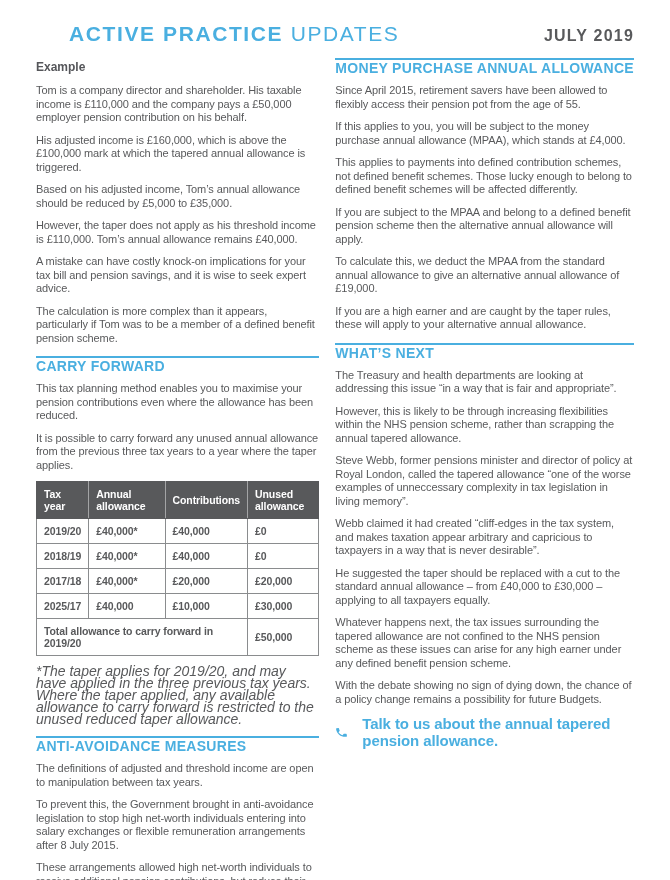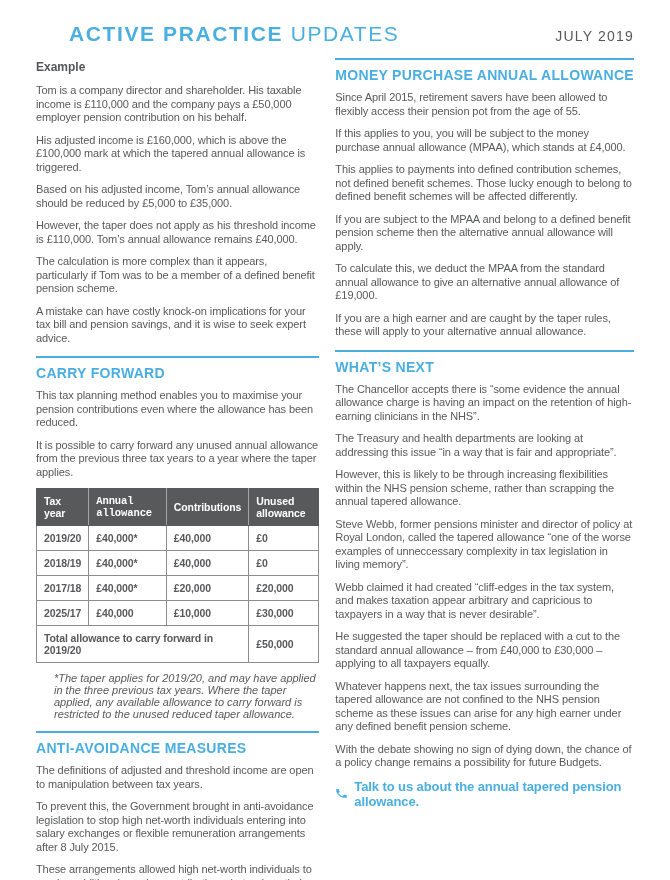--- a/index.html
+++ b/index.html
@@ -19,66 +19,65 @@
     margin-bottom: 8px;
     margin-left: 33px;
   }
   .masthead-title {
     font-size: 21px; letter-spacing: 1.6px; color: #4AAFE0;
     white-space: nowrap;
   }
   .masthead-title .bold { font-weight: 700; }
   .masthead-title .light { font-weight: 400; }
   .issue-date {
-    font-size: 14px; letter-spacing: 1.2px; color: #58595B; font-weight: 400;
+    font-size: 16px; letter-spacing: 1.2px; color: #58595B; font-weight: 700;
   }
   
   .columns { display: flex; gap: 16px; margin-top: 12px; }
   .col { width: 50%; }
   
   p.body {
     font-size: 11px; line-height: 13.5px; letter-spacing: -0.1px;
     margin: 0 0 9px 0; color: #58595B;
   }
   .subhead {
     font-size: 12px; font-weight: 700; color: #55565A;
     margin: 2px 0 10px 0;
   }
-  .section { margin-top: 11px; border-top: 2px solid #4AAFE0; padding-top: 7px; }
+  .section { margin-top: 11px; border-top: 2px solid #4AAFE0; }
   .section.first { margin-top: 0; }
   .section-heading {
     font-size: 14px; font-weight: 700; color: #4AAFE0;
     letter-spacing: 0.3px; margin-bottom: 8px; white-space: nowrap;
   }
   
   table.allowance {
     width: 100%; border-collapse: collapse; margin: 3px 0 9px 0;
     font-size: 10.5px; letter-spacing: -0.1px;
   }
   table.allowance th {
     background: #58595B; color: #ffffff; font-weight: 700; text-align: left;
     padding: 6px 7px; border: 1px solid #58595B;
     border-right: 1px solid rgba(255,255,255,0.45);
   }
   table.allowance th:last-child { border-right: 1px solid #58595B; }
   table.allowance td {
     border: 1px solid #8A8C8E; padding: 6px 7px; color: #58595B; font-weight: 700;
   }
   table.allowance td.total-label { font-weight: 700; }
-  .col-taxyear { width: 18%; } .col-annual { width: 30%; font-family: Liberation Mono, monospace; }
+  .col-taxyear { width: 18%; } .col-annual { width: 30%; }
   .col-contrib { width: 25%; } .col-unused { width: 27%; }
   .footnote {
-    font-size: 11px; font-style: italic; line-height: 12px; color: #58595B;
+    font-size: 14px; font-style: italic; line-height: 12px; color: #58595B;
     margin-bottom: 6px;
-    margin-left: 18px;
   }
   
   .cta {
-    display: flex; align-items: center; gap: 6px;
-    color: #4AAFE0; font-weight: 700; font-size: 13px; letter-spacing: -0.1px;
+    display: flex; align-items: center; gap: 14px;
+    color: #4AAFE0; font-weight: 700; font-size: 15px; letter-spacing: -0.1px;
     margin-top: 3px; cursor: pointer; text-decoration: none;
   }
   .cta svg { width: 13px; height: 13px; flex: 0 0 auto; transform: rotate(-8deg); }
 </style>
 </head>
 <body>
 
 <div class="page">
 
   <div class="masthead">
@@ -91,22 +90,22 @@
 
   <div class="columns">
 
     <div class="col">
 
       <div class="subhead">Example</div>
       <p class="body">Tom is a company director and shareholder. His taxable income is £110,000 and the company pays a £50,000 employer pension contribution on his behalf.</p>
       <p class="body">His adjusted income is £160,000, which is above the £100,000 mark at which the tapered annual allowance is triggered.</p>
       <p class="body">Based on his adjusted income, Tom’s annual allowance should be reduced by £5,000 to £35,000.</p>
       <p class="body">However, the taper does not apply as his threshold income is £110,000. Tom’s annual allowance remains £40,000.</p>
+      <p class="body">A mistake can have costly knock-on implications for your tax bill and pension savings, and it is wise to seek expert advice.</p>
       <p class="body">The calculation is more complex than it appears, particularly if Tom was to be a member of a defined benefit pension scheme.</p>
-      <p class="body">A mistake can have costly knock-on implications for your tax bill and pension savings, and it is wise to seek expert advice.</p>
 
       <div class="section">
         <div class="section-heading">CARRY FORWARD</div>
         <p class="body">This tax planning method enables you to maximise your pension contributions even where the allowance has been reduced.</p>
         <p class="body">It is possible to carry forward any unused annual allowance from the previous three tax years to a year where the taper applies.</p>
 
         <table class="allowance">
           <thead>
             <tr>
               <th class="col-taxyear">Tax year</th>
@@ -167,21 +166,20 @@
         <p class="body">Since April 2015, retirement savers have been allowed to flexibly access their pension pot from the age of 55.</p>
         <p class="body">If this applies to you, you will be subject to the money purchase annual allowance (MPAA), which stands at £4,000.</p>
         <p class="body">This applies to payments into defined contribution schemes, not defined benefit schemes. Those lucky enough to belong to defined benefit schemes will be affected differently.</p>
         <p class="body">If you are subject to the MPAA and belong to a defined benefit pension scheme then the alternative annual allowance will apply.</p>
         <p class="body">To calculate this, we deduct the MPAA from the standard annual allowance to give an alternative annual allowance of £19,000.</p>
         <p class="body">If you are a high earner and are caught by the taper rules, these will apply to your alternative annual allowance.</p>
       </div>
 
       <div class="section">
         <div class="section-heading">WHAT’S NEXT</div>
-        <p class="body">The Chancellor accepts there is “some evidence the annual allowance charge is having an impact on the retention of high-earning clinicians in the NHS”.</p>
         <p class="body">The Treasury and health departments are looking at addressing this issue “in a way that is fair and appropriate”.</p>
         <p class="body">However, this is likely to be through increasing flexibilities within the NHS pension scheme, rather than scrapping the annual tapered allowance.</p>
         <p class="body">Steve Webb, former pensions minister and director of policy at Royal London, called the tapered allowance “one of the worse examples of unneccessary complexity in tax legislation in living memory”.</p>
         <p class="body">Webb claimed it had created “cliff-edges in the tax system, and makes taxation appear arbitrary and capricious to taxpayers in a way that is never desirable”.</p>
         <p class="body">He suggested the taper should be replaced with a cut to the standard annual allowance – from £40,000 to £30,000 – applying to all taxpayers equally.</p>
         <p class="body">Whatever happens next, the tax issues surrounding the tapered allowance are not confined to the NHS pension scheme as these issues can arise for any high earner under any defined benefit pension scheme.</p>
         <p class="body">With the debate showing no sign of dying down, the chance of a policy change remains a possibility for future Budgets.</p>
       </div>
 
       <a class="cta">

